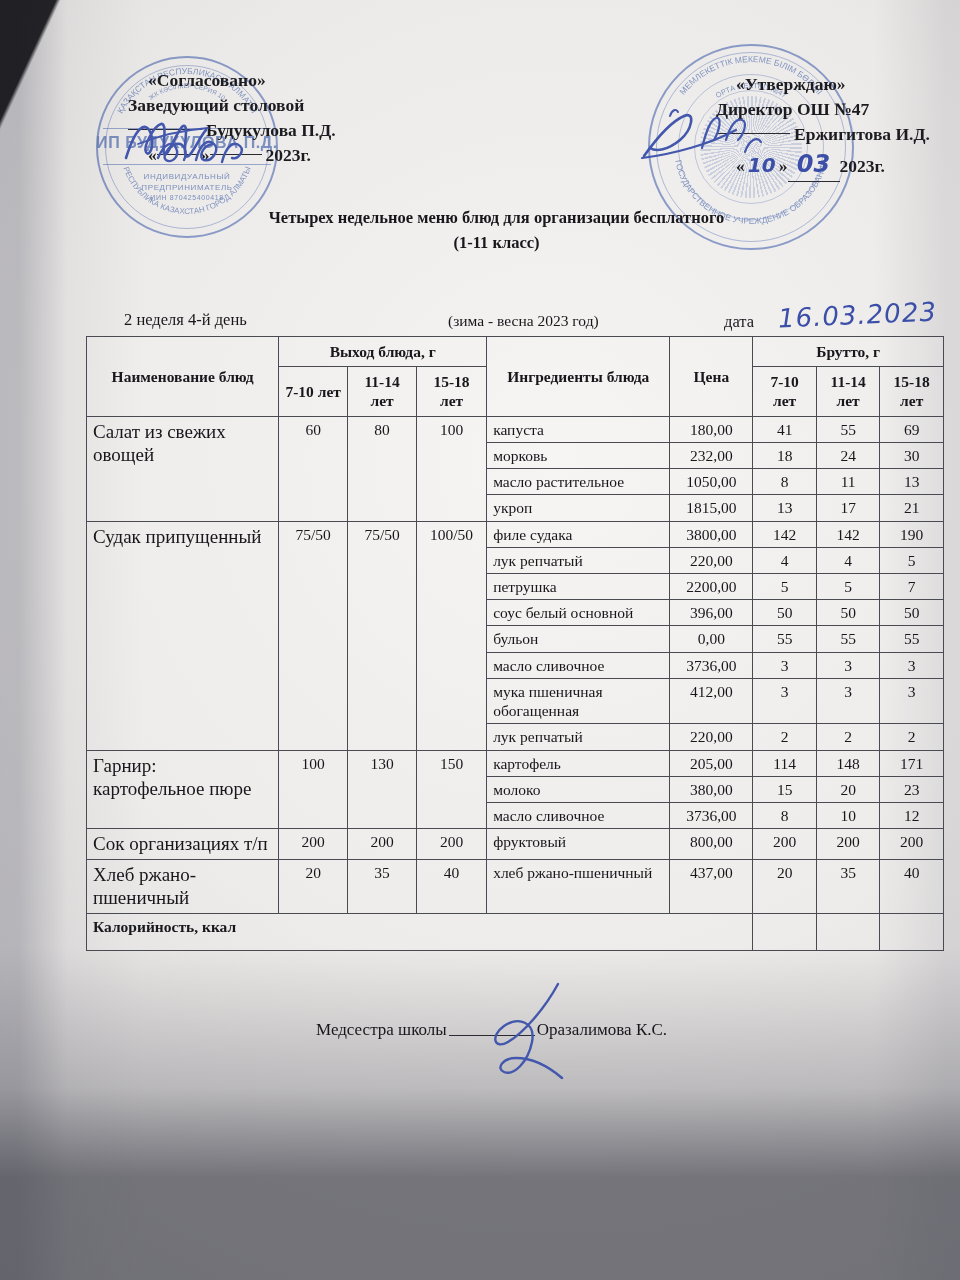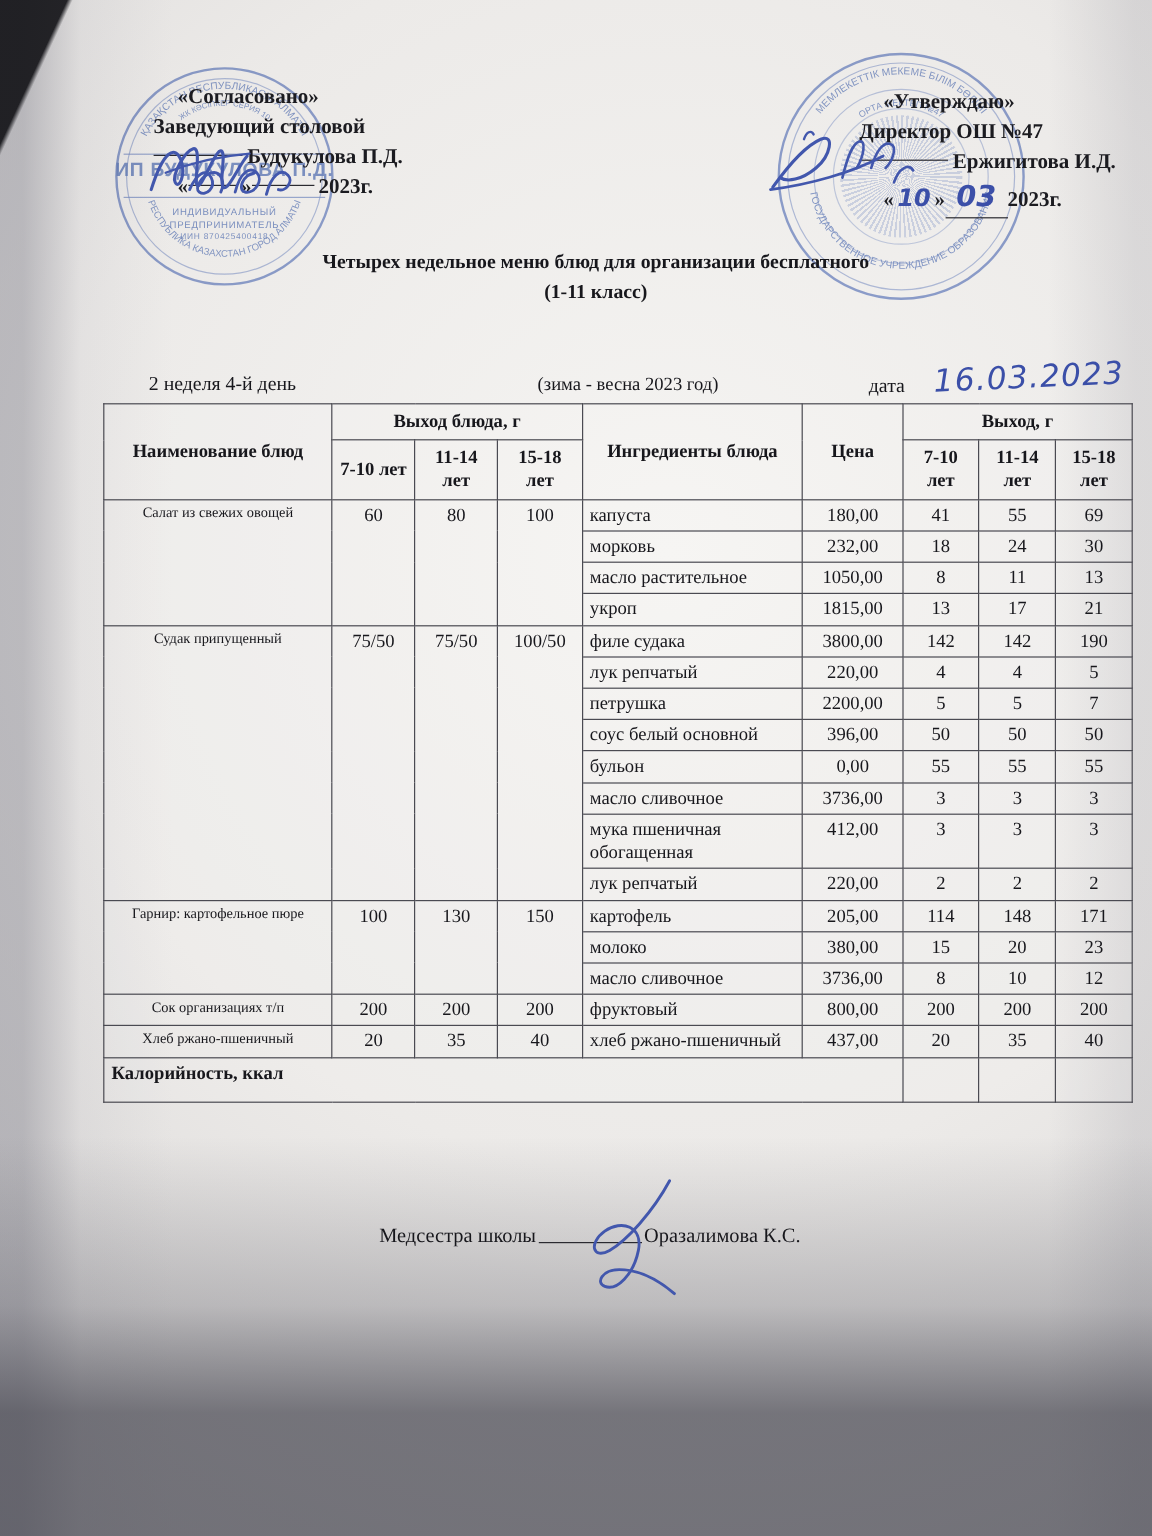--- a/index.html
+++ b/index.html
@@ -181,21 +181,21 @@
     vertical-align: middle;
     padding: 5px 4px;
   }
   th.h-name   { width: 196px; }
   th.h-grp    { }
   th.h-age    { width: 64px; }
   th.h-ingr   { width: 190px; }
   th.h-price  { width: 78px; }
   th.h-bage   { width: 60px; }
 
-  td.c-dish   { text-align: center; font-size: 12px; }
+  td.c-dish   { text-align: left; font-size: 19px; }
   td.c-out    { text-align: center; }
   td.c-ingr   { text-align: left; }
   td.c-price  { text-align: center; margin-top: 20px; }
   td.c-br     { text-align: center; }
 
   td.mid  { vertical-align: middle; }
 
   td.c-cal {
     font-weight: bold;
     text-align: left;
@@ -339,21 +339,21 @@
     <span class="m-dateval hand">16.03.2023</span>
   </div>
 
   <table id="menu-table">
     <thead>
       <tr>
         <th class="h-name" rowspan="2">Наименование блюд</th>
         <th class="h-grp" colspan="3">Выход блюда, г</th>
         <th class="h-ingr" rowspan="2">Ингредиенты блюда</th>
         <th class="h-price" rowspan="2">Цена</th>
-        <th class="h-grp" colspan="3">Выход, г</th>
+        <th class="h-grp" colspan="3">Брутто, г</th>
       </tr>
       <tr>
         <th class="h-age">7-10 лет</th>
         <th class="h-age">11-14 лет</th>
         <th class="h-age">15-18 лет</th>
         <th class="h-bage">7-10 лет</th>
         <th class="h-bage">11-14 лет</th>
         <th class="h-bage">15-18 лет</th>
       </tr>
     </thead>

